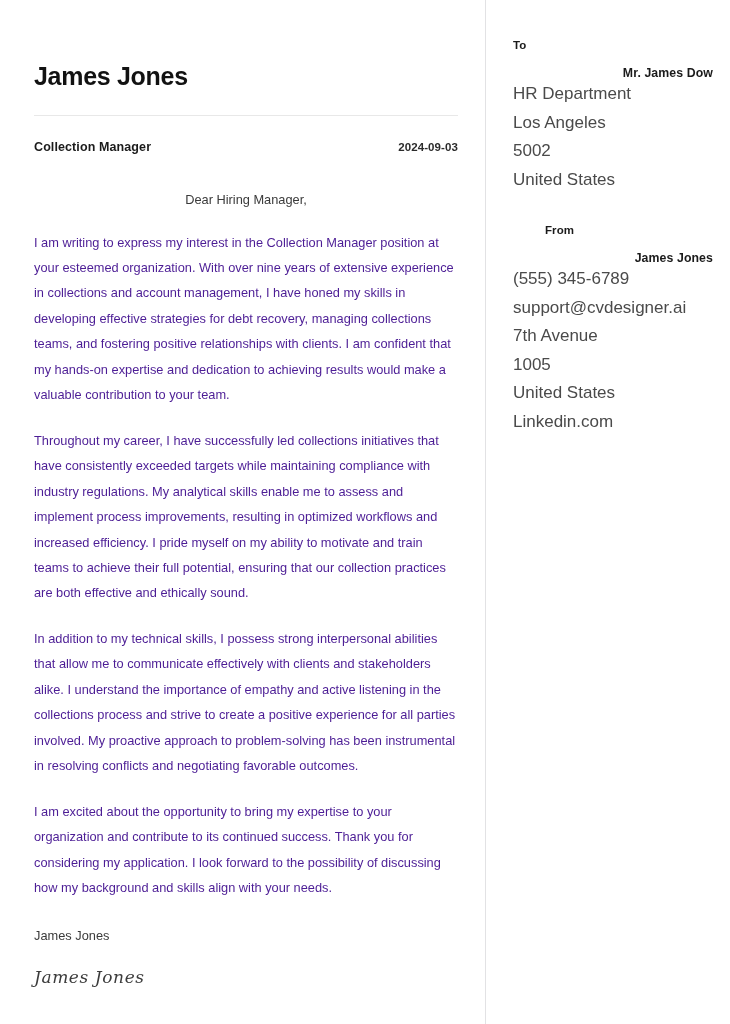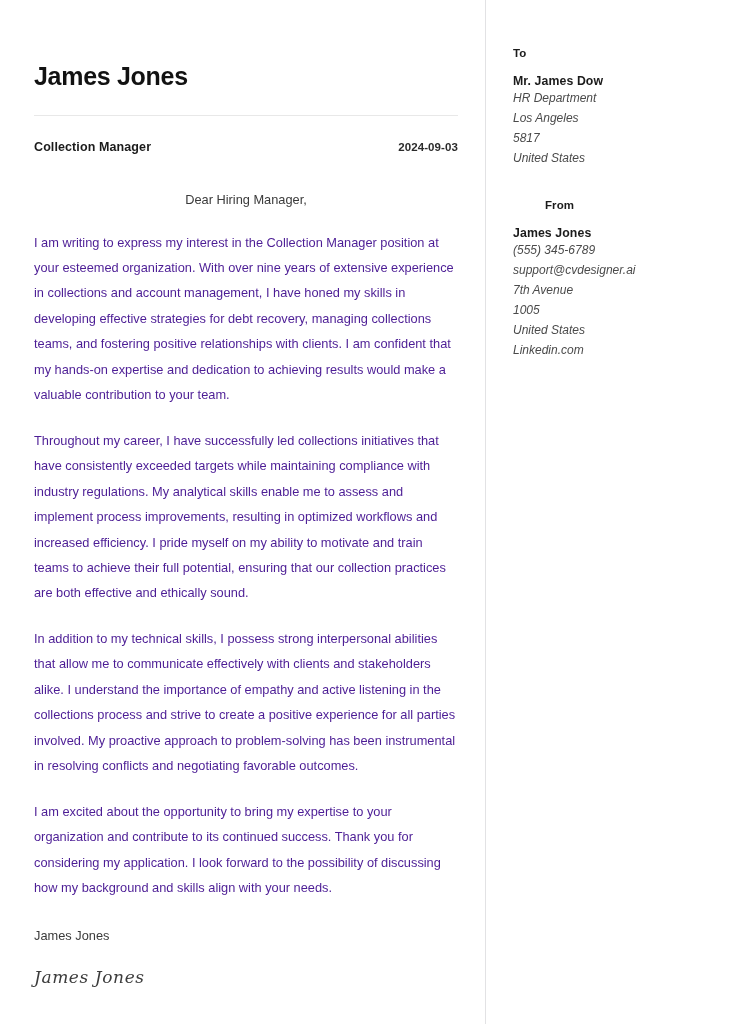--- a/index.html
+++ b/index.html
@@ -109,47 +109,47 @@
     color: #3c3c3c;
     letter-spacing: 0.6px;
     margin-top: 20px;
     white-space: nowrap;
   }
 
   
   .sidebar {
     position: absolute;
     left: 513px;
-    top: 9px;
+    top: 1px;
     width: 200px;
   }
 
   .sidebar-section-label {
     font-size: 11.5px;
     font-weight: bold;
     color: #1b1b1b;
     letter-spacing: 0.1px;
   }
 
   .sidebar-section-label.to-label { margin-top: 38px; }
   .sidebar-section-label.from-label { margin-top: 30px; padding-left: 32px; }
 
   .recipient-name {
     font-size: 12.3px;
     font-weight: bold;
     color: #1b1b1b;
     margin-top: 15px;
     letter-spacing: 0.1px;
+    text-align: right;
   }
 
   .address-line {
-    font-size: 12px;
+    font-size: 17px;
     color: #4a4a4a;
     line-height: 1.68;
-    font-style: italic;
   }
 </style>
 </head>
 <body>
 
 <div class="page">
 
   <div class="column-divider"></div>
 
   <div class="letter">
@@ -182,21 +182,21 @@
   </div>
 
   <div class="sidebar">
 
     <div class="sidebar-section-label to-label">To</div>
 
     <div class="recipient-name">Mr. James Dow</div>
 
     <div class="address-line">HR Department</div>
     <div class="address-line">Los Angeles</div>
-    <div class="address-line">5817</div>
+    <div class="address-line">5002</div>
     <div class="address-line">United States</div>
 
     <div class="sidebar-section-label from-label">From</div>
 
     <div class="recipient-name">James Jones</div>
 
     <div class="address-line">(555) 345-6789</div>
     <div class="address-line">support@cvdesigner.ai</div>
     <div class="address-line">7th Avenue</div>
     <div class="address-line">1005</div>

